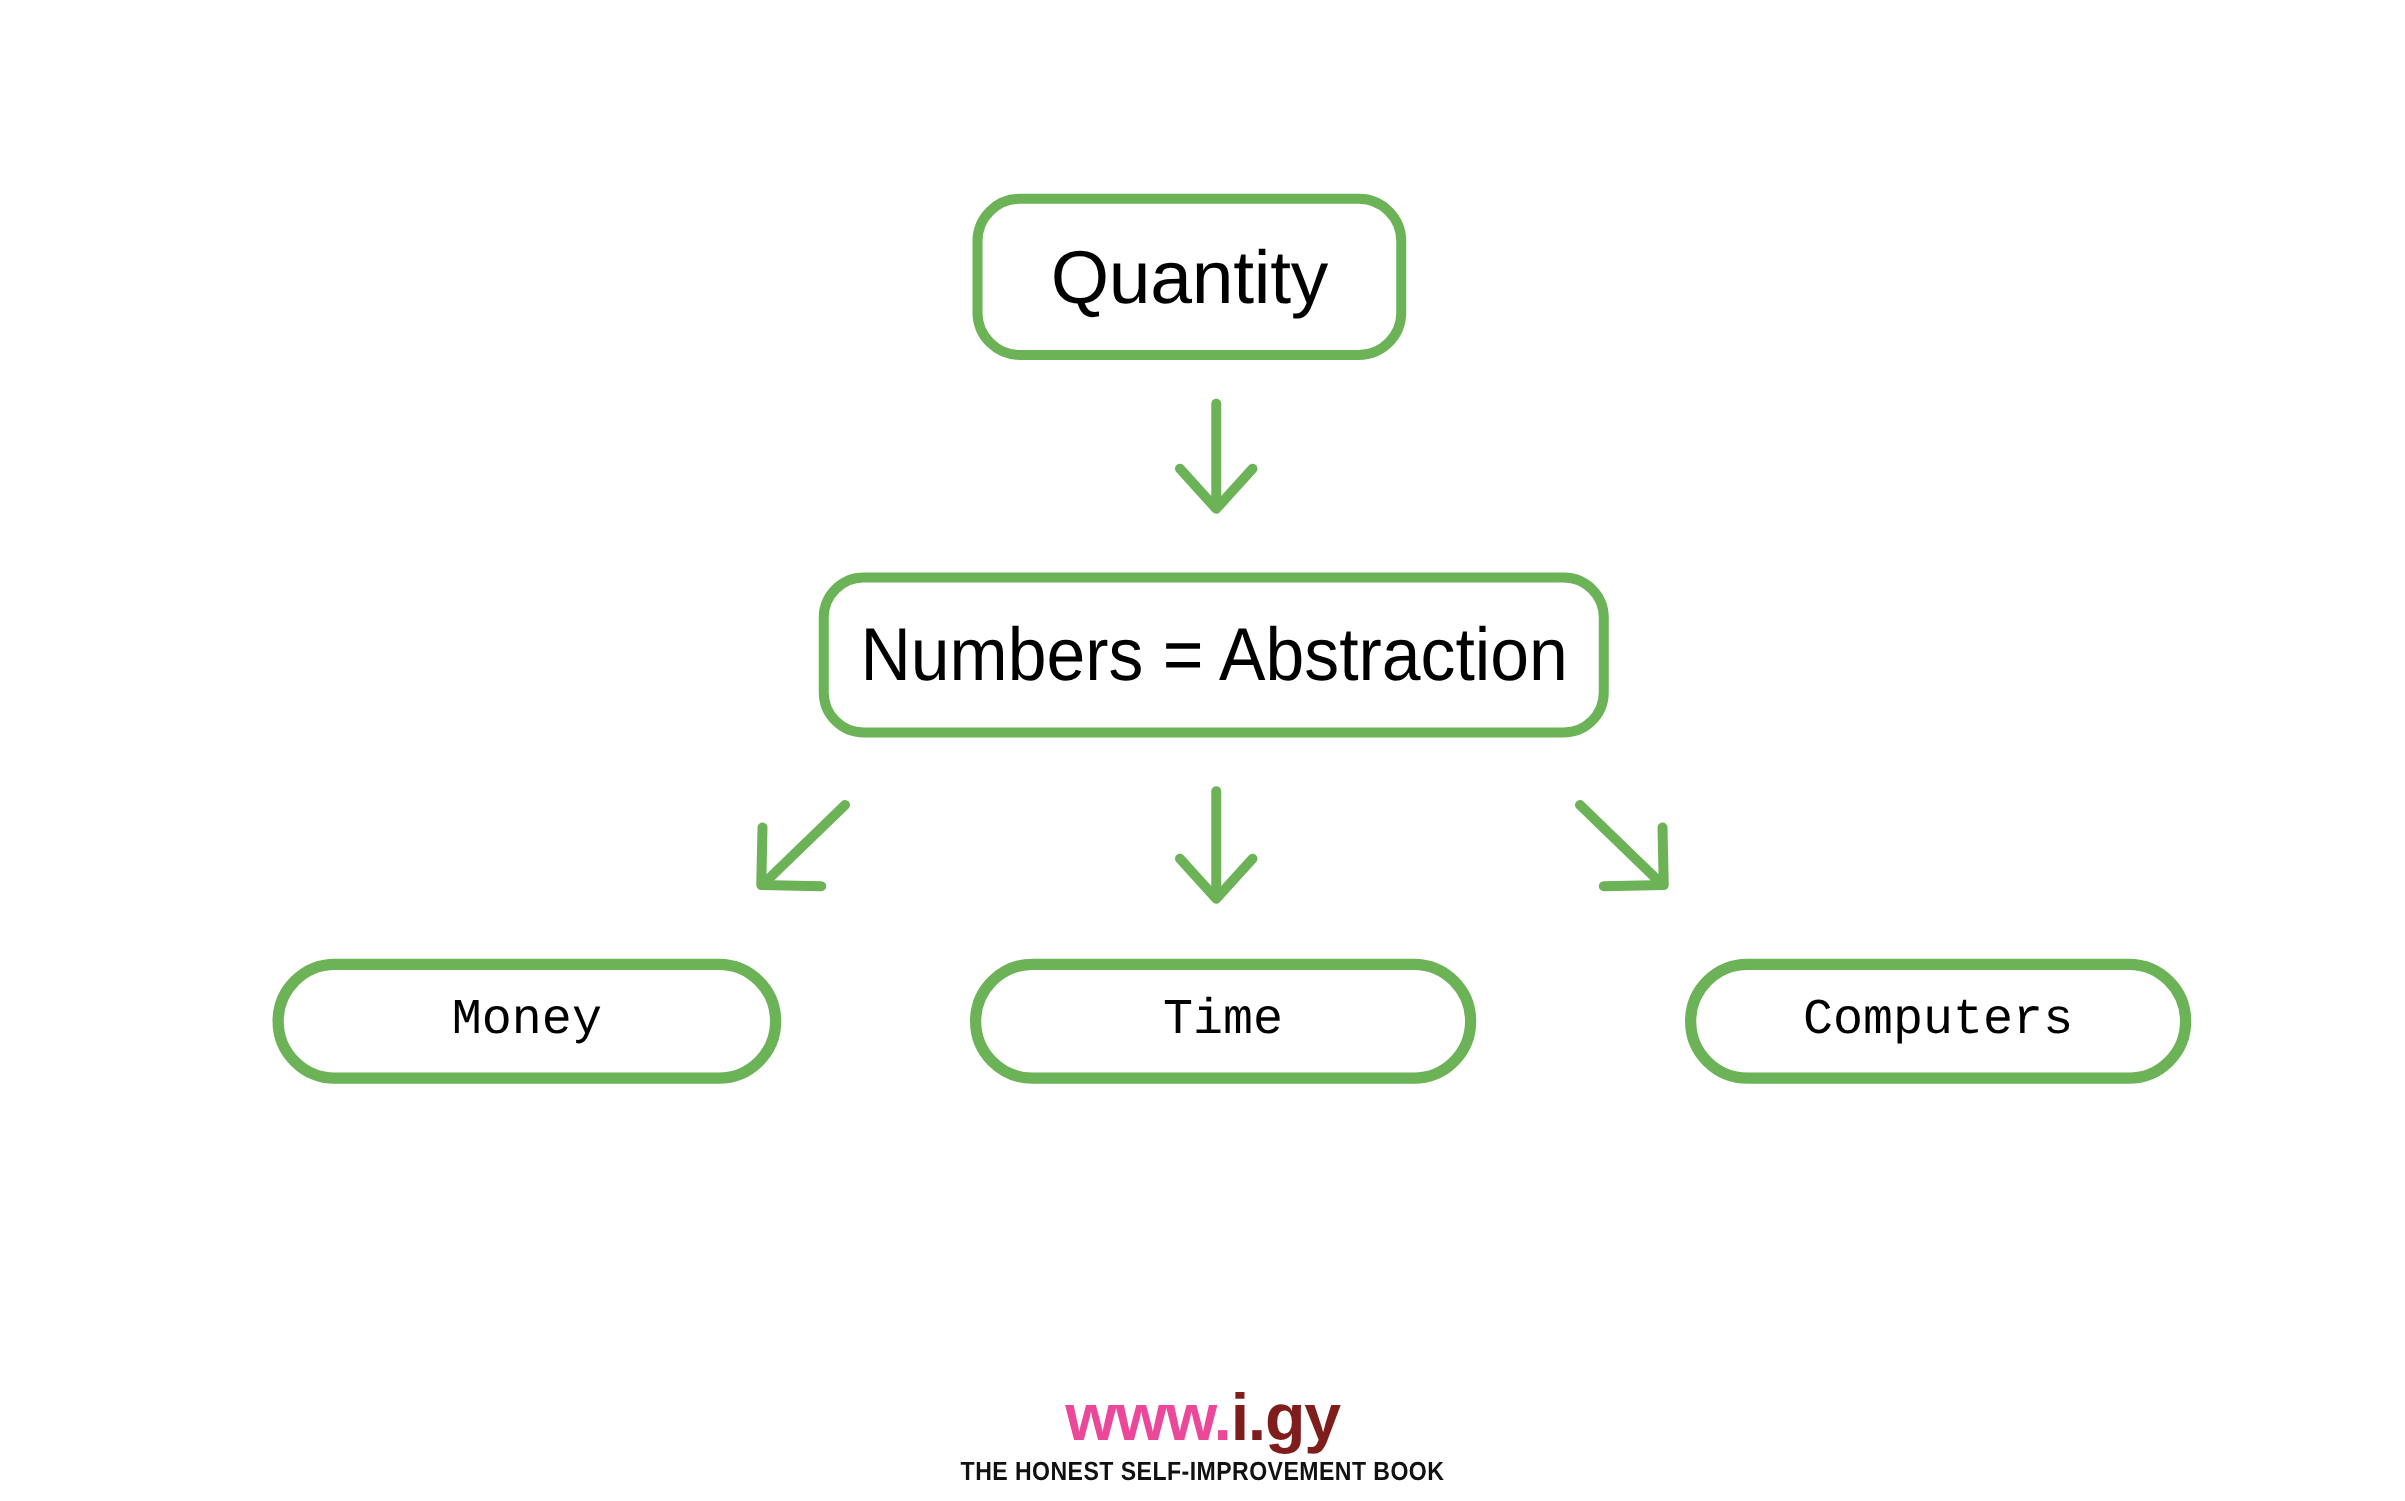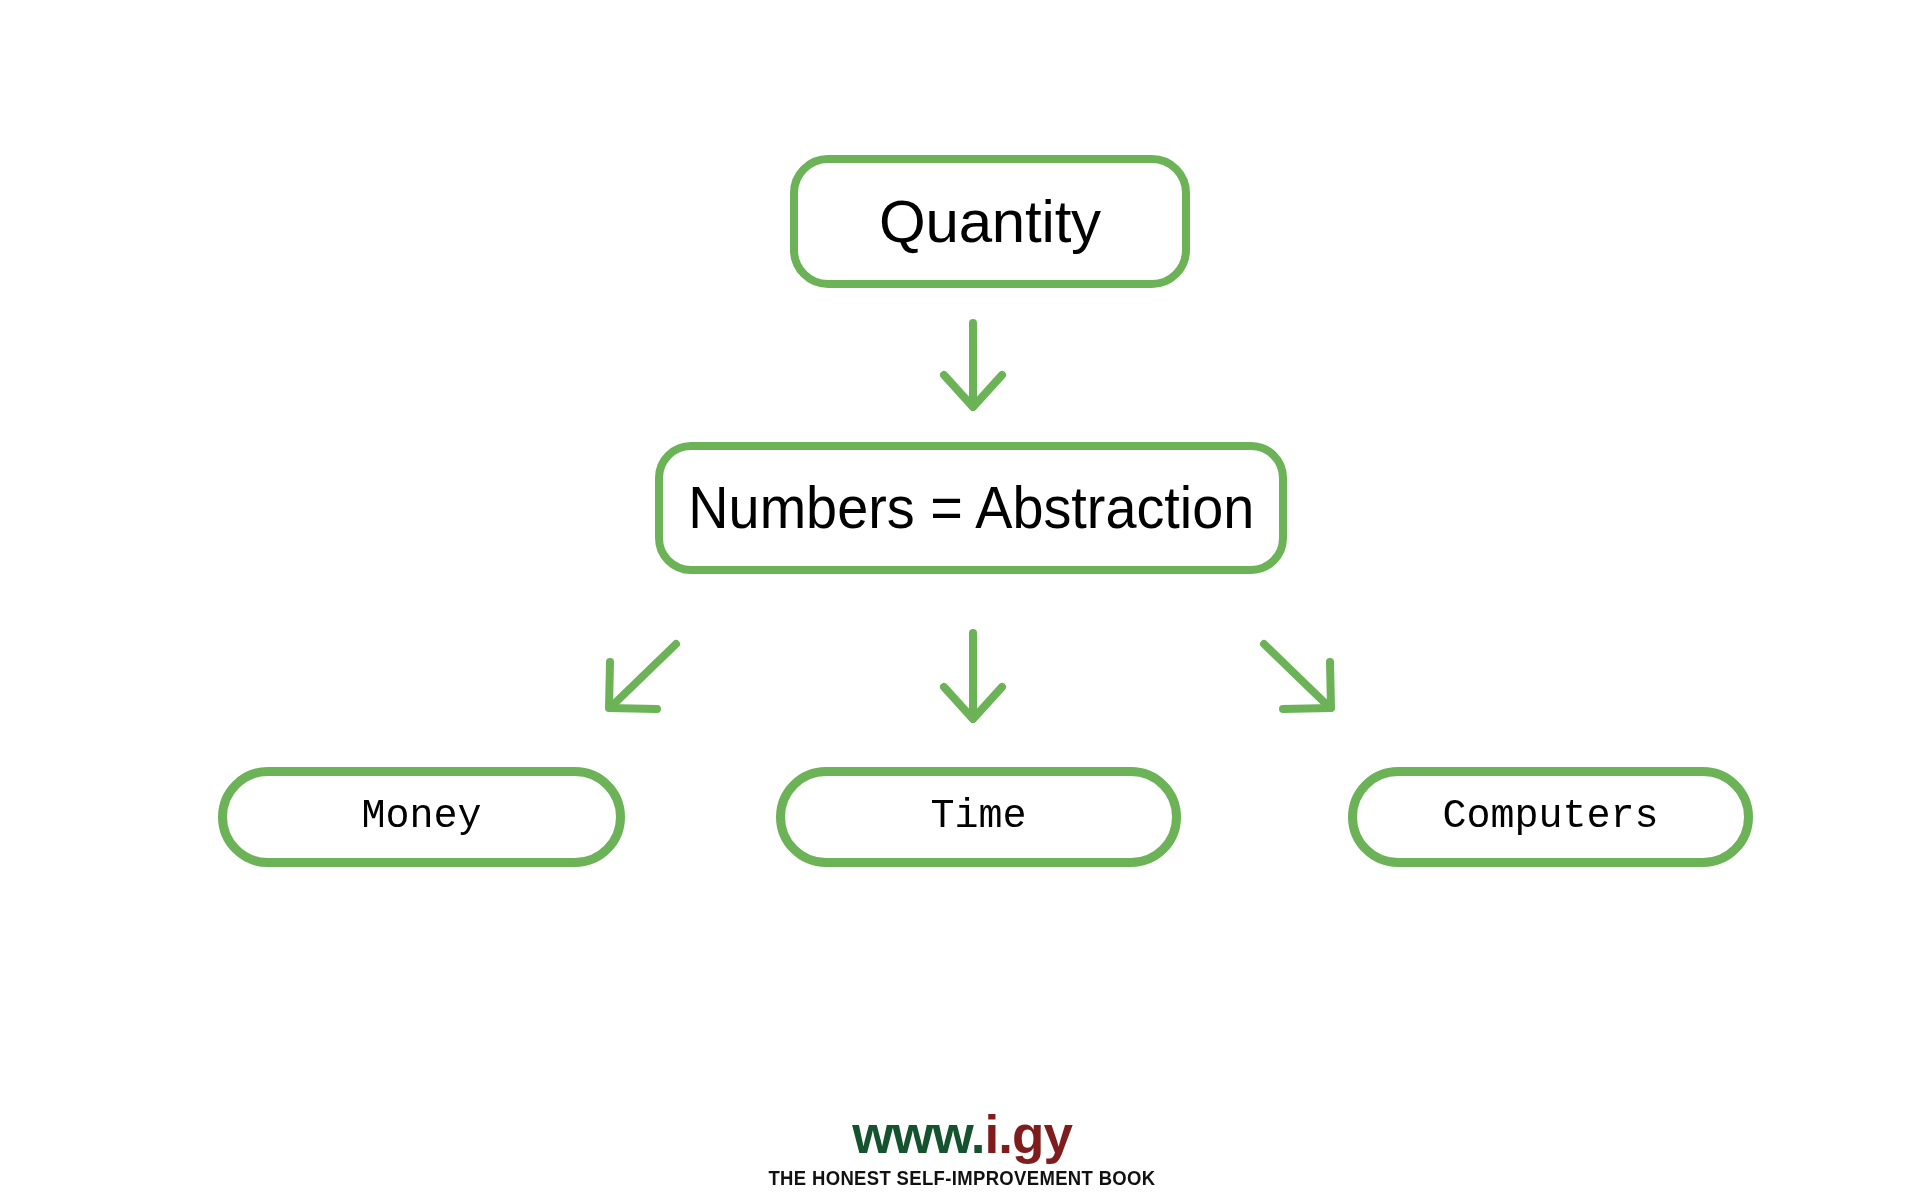--- a/index.html
+++ b/index.html
@@ -41,35 +41,34 @@
   .node-label {
     display: block;
     color: #000000;
     line-height: 1;
   }
 
   
   #node-quantity {
     left: 778px;
     top: 155px;
-    width: 400px;
+    width: 347px;
     height: 133px;
     border-radius: 38px;
-    margin-left: 12px;
   }
   #node-quantity .node-label {
     font-size: 60px;
     font-family: "Liberation Sans", sans-serif;
     letter-spacing: -0.2px;
   }
 
   
   #node-numbers {
     left: 655px;
-    top: 442px;
+    top: 458px;
     width: 632px;
     height: 132px;
     border-radius: 36px;
   }
   #node-numbers .node-label {
     font-size: 60px;
     font-family: "Liberation Sans Narrow", "Liberation Sans", sans-serif;
     transform: scaleX(0.93);
     transform-origin: center;
     letter-spacing: 0px;
@@ -122,21 +121,21 @@
     user-select: none;
   }
   #brand-wordmark {
     font-family: "Liberation Sans Narrow", "Liberation Sans", sans-serif;
     font-weight: bold;
     font-size: 53px;
     line-height: 1;
     letter-spacing: -1px;
     white-space: nowrap;
   }
-  #brand-www { color: #14532d; }
+  #brand-www { color: #ec4899; }
   #brand-igy { color: #7f1d1d; }
   #brand-tagline {
     margin-top: 6px;
     font-family: "Liberation Sans Narrow", "Liberation Sans", sans-serif;
     font-weight: bold;
     font-size: 21px;
     line-height: 1;
     letter-spacing: 0.4px;
     color: #111111;
     transform: scaleX(0.88);

